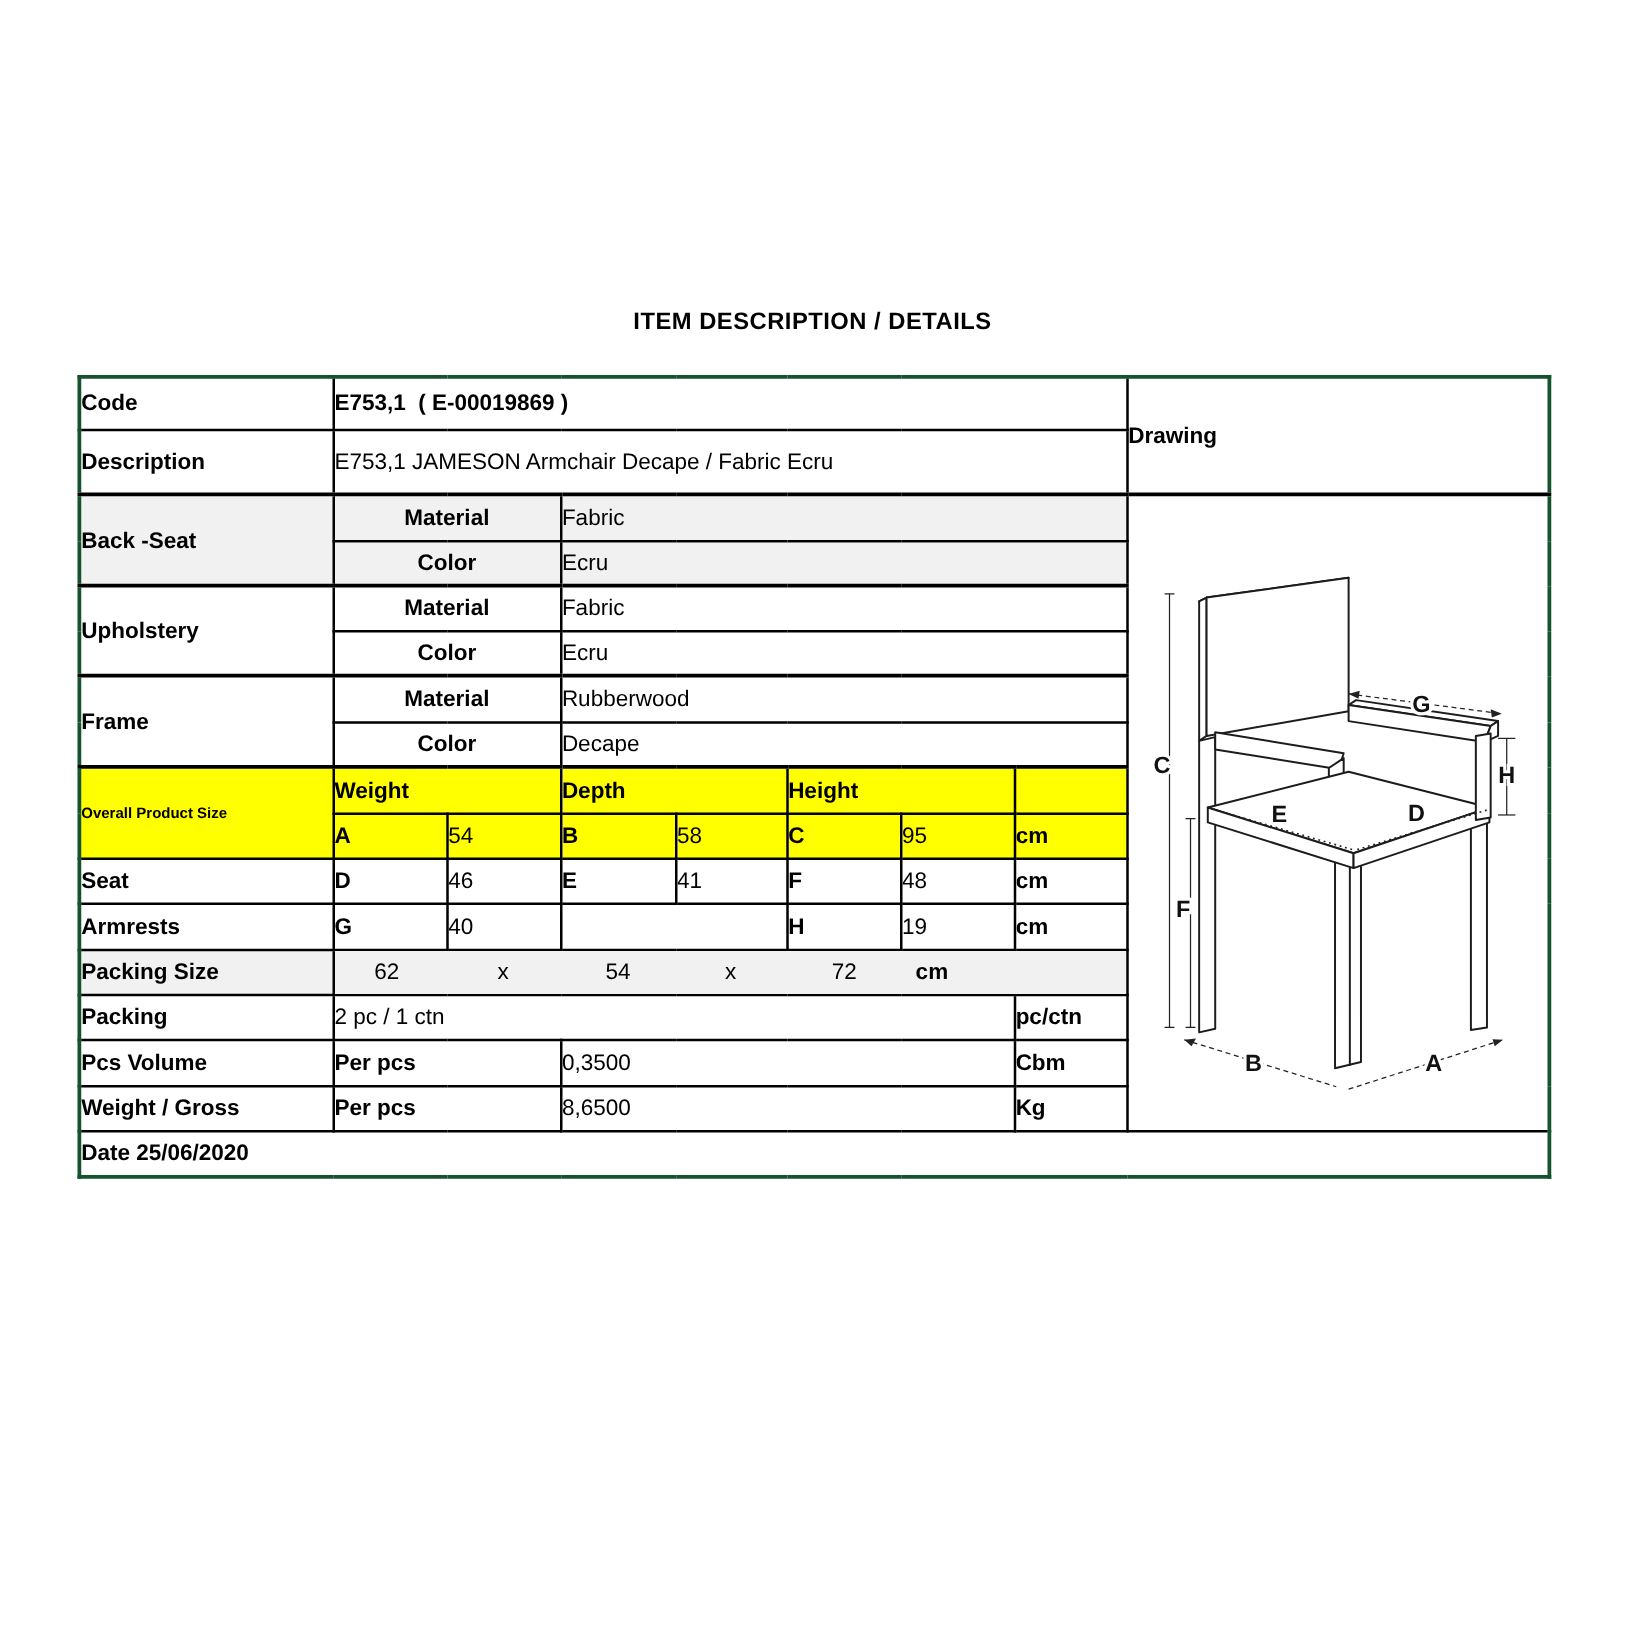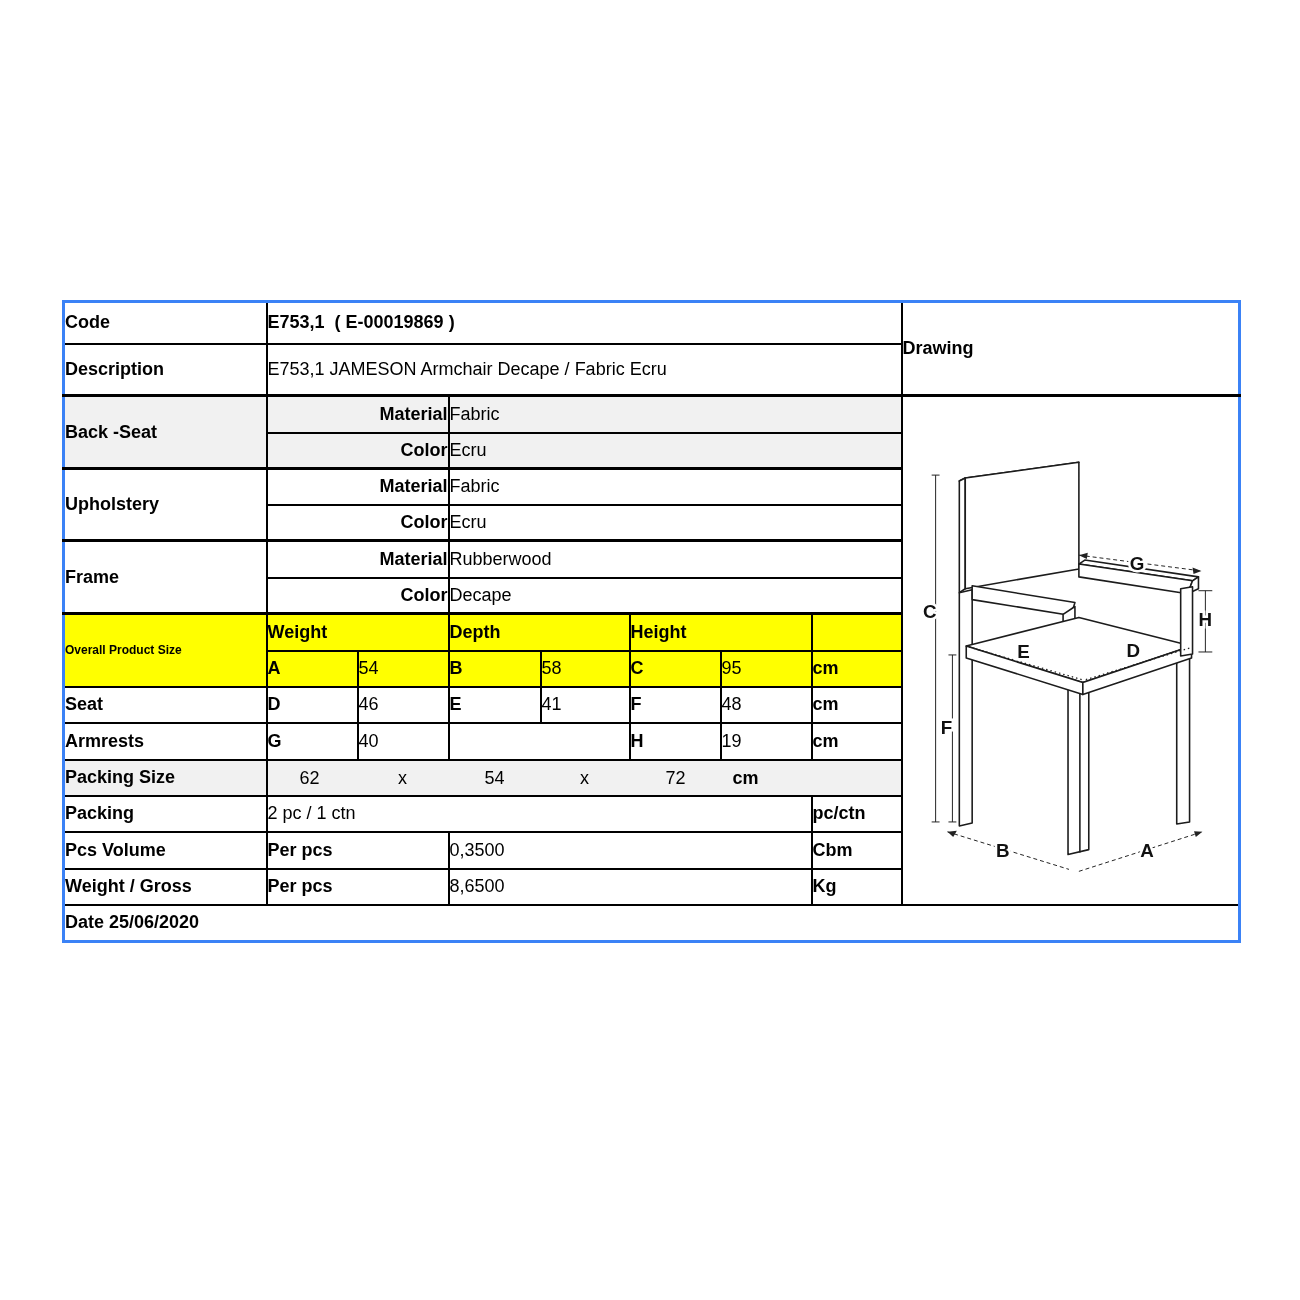--- a/index.html
+++ b/index.html
@@ -1,26 +1,26 @@
 <!DOCTYPE html>
 <html style="--yellow: #ffff00; --shade: #f1f1f1;"><head>
 <meta charset="utf-8">
 <style>
   html,body{margin:0;padding:0;background:#ffffff;}
   .page{position:relative;width:1300px;height:1300px;background:#fff;
         font-family:"Liberation Sans",sans-serif;color:#000;overflow:hidden;}
   .doc-title{position:absolute;top:247px;left:62px;width:1176px;text-align:center;
              font-size:19px;font-weight:bold;letter-spacing:.4px;}
   table.spec{position:absolute;left:62px;top:300px;width:1176px;
-             border-collapse:collapse;table-layout:fixed;border:3px solid #3b82f6;}
+             border-collapse:collapse;table-layout:fixed;border:3px solid #14532d;}
   table.spec td{border:2px solid #000;font-size:18px;padding:0;vertical-align:middle;
                 overflow:hidden;white-space:nowrap;}
   .h42{height:42px}.h52{height:52px}.h36{height:36px}.h37{height:37px}
   .lbl{font-weight:bold;text-align:left;padding-left:5px;}
-  .sub{font-weight:bold;text-align:right;padding-left:6px;font-size:17px;}
+  .sub{font-weight:bold;text-align:center;padding-left:6px;font-size:17px;}
   .center{}
   .b{font-weight:bold;}
   .big{font-size:19px;}
   .unit{font-weight:bold;font-size:17px;padding-left:4px;text-align:left;}
   .low{padding-top:9px;}
   .shade{background:var(--shade,#f1f1f1);}
   .yellow{background:var(--yellow,#ffff00);}
   .tt{border-top-width:3px !important;}
   .pack-cell{position:relative;margin-top:48px;}
   .pack-cell span{position:absolute;top:50%;transform:translate(-50%,-50%);}
@@ -28,20 +28,21 @@
   .drawing-cell{vertical-align:top;padding:0;}
   .drawing-cell svg{display:block;margin:0 auto;}
   .dimtxt{font-family:"Liberation Sans",sans-serif;font-size:19px;font-weight:bold;
           fill:#111;stroke:#ffffff;stroke-width:5px;paint-order:stroke;text-anchor:middle;}
 </style>
 </head>
 <body>
 
 <div class="page">
 
+  <div class="doc-title">ITEM DESCRIPTION / DETAILS</div>
 
   <table class="spec">
     <colgroup>
       <col style="width:203px">
         <col style="width:91px">
         <col style="width:91px">
       <col style="width:92px">
         <col style="width:89px">
         <col style="width:91px">
       <col style="width:91px">

